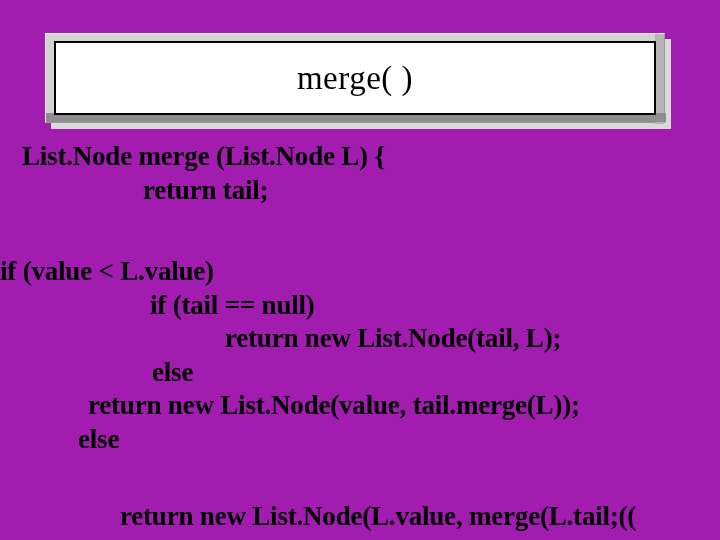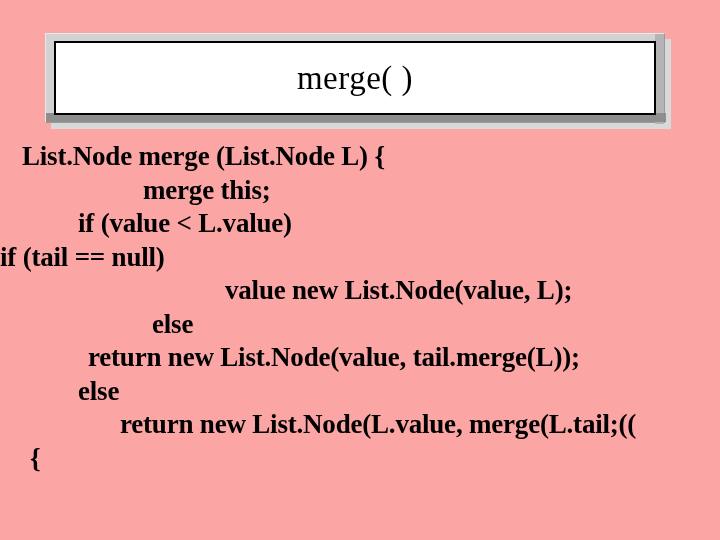--- a/index.html
+++ b/index.html
@@ -14,21 +14,21 @@
     overflow: hidden;
     position: relative;
   }
 
   #slide {
     position: absolute;
     left: 0;
     top: 0;
     width: 720px;
     height: 540px;
-    background: #fca5a5;
+    background: #a21caf;
   }
 
   
   #title-box-wrap {
     position: absolute;
     left: 45px;
     top: 33px;
     width: 620px;
     height: 90px;
   }
@@ -125,24 +125,24 @@
       <div id="title-bevel-right"></div>
       <div id="title-bevel-bottom"></div>
     </div>
     <div id="title-box-inner">
       <span id="title-text">merge( )</span>
     </div>
   </div>
 
   <div id="code-block">
       <div class="code-line" style="padding-left: 22px;">List.Node merge (List.Node L) {</div>
-      <div class="code-line" style="padding-left: 143px;">merge this;</div>
-      <div class="code-line" style="padding-left: 78px;">if (value &lt; L.value)</div>
-      <div class="code-line" style="">if (tail == null)</div>
-      <div class="code-line" style="padding-left: 225px;">value new List.Node(value, L);</div>
+      <div class="code-line" style="padding-left: 143px;">return tail;</div>
+      <div class="code-line" style=" margin-top: 48px;">if (value &lt; L.value)</div>
+      <div class="code-line" style="padding-left: 150px;">if (tail == null)</div>
+      <div class="code-line" style="padding-left: 225px;">return new List.Node(tail, L);</div>
       <div class="code-line" style="padding-left: 152px;">else</div>
       <div class="code-line" style="padding-left: 88px;">return new List.Node(value, tail.merge(L));</div>
       <div class="code-line" style="padding-left: 78px;">else</div>
-      <div class="code-line" style="padding-left: 120px;">return new List.Node(L.value, merge(L.tail;((</div>
+      <div class="code-line" style="padding-left: 120px; margin-top: 44px;">return new List.Node(L.value, merge(L.tail;((</div>
       <div class="code-line" style="padding-left: 30px;">{</div>
     </div>
 
 </div>
 
 </body></html>

